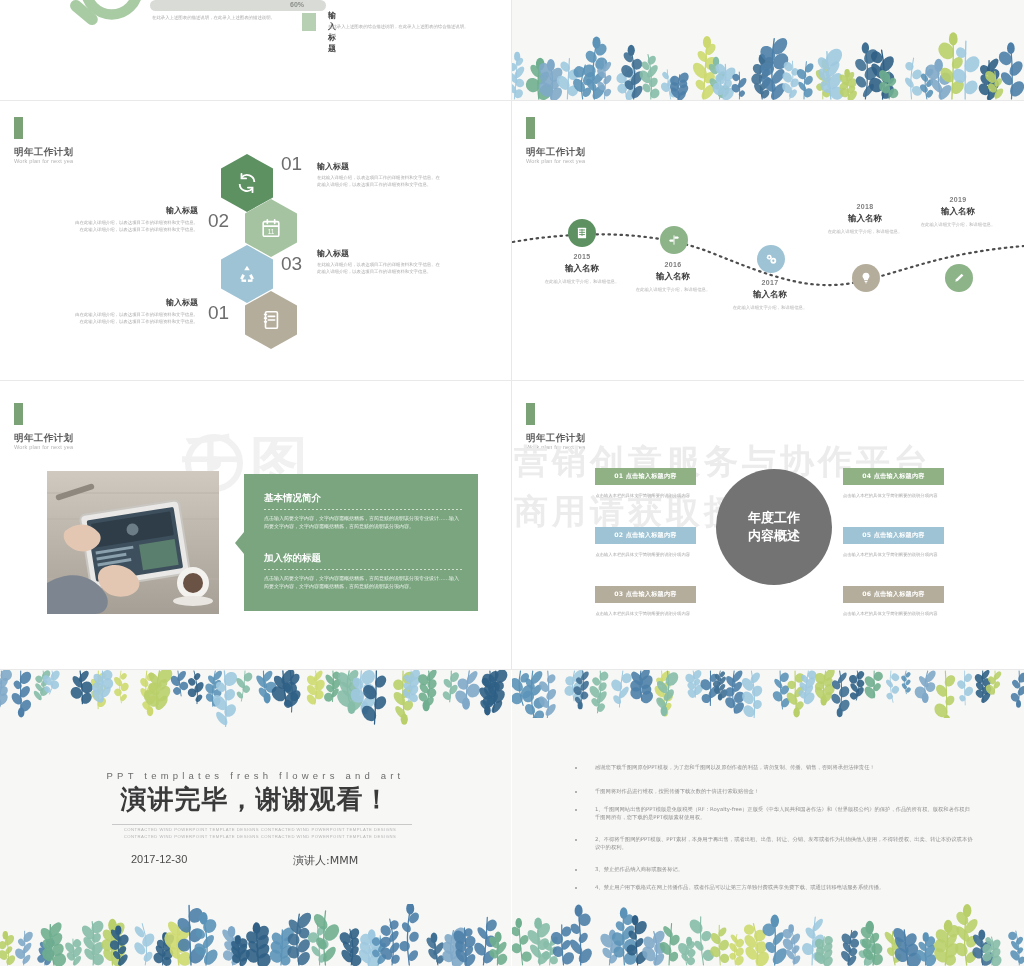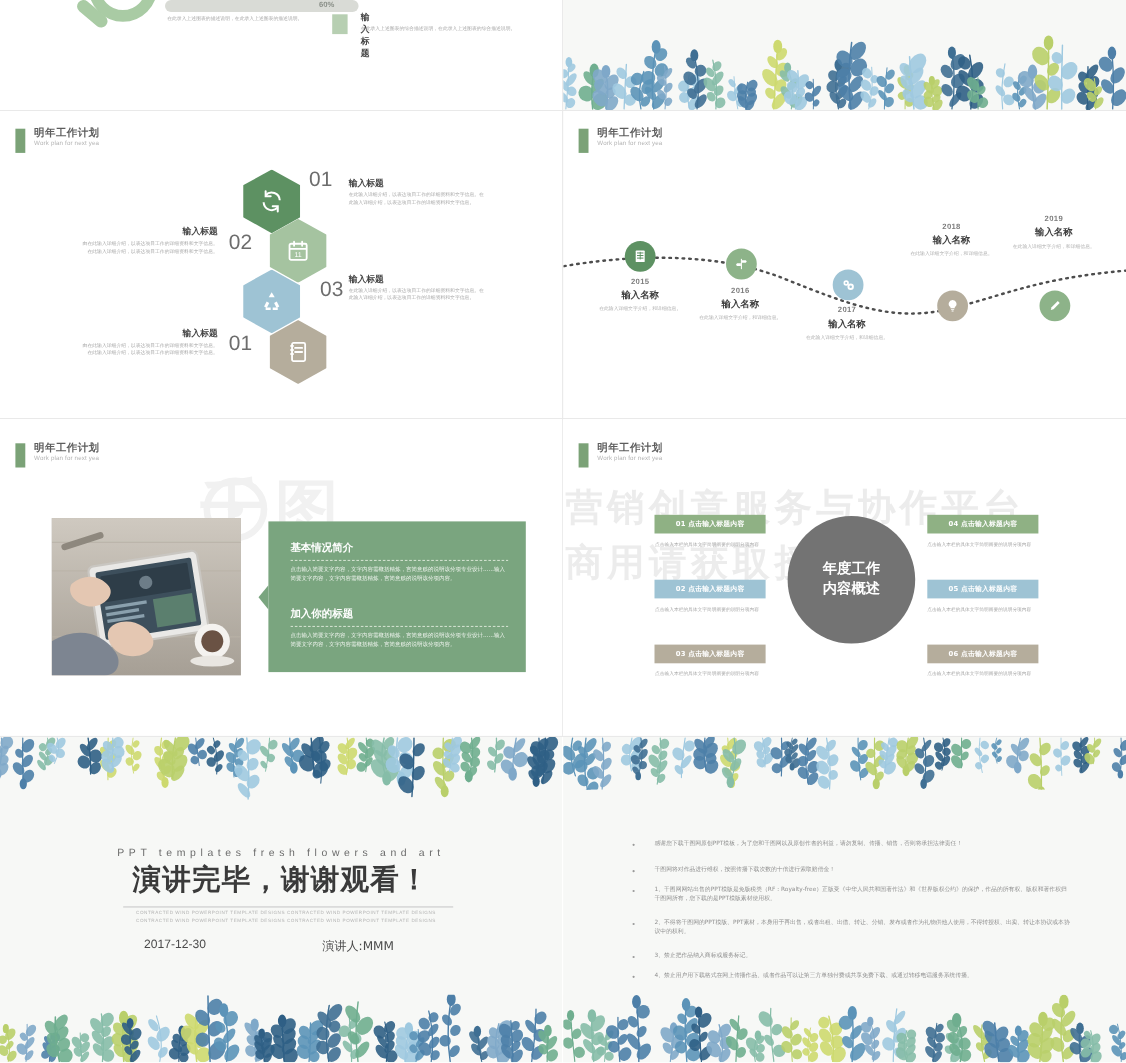--- a/index.html
+++ b/index.html
@@ -9,21 +9,21 @@
     font-family: "Liberation Sans", "DejaVu Sans", sans-serif;
     overflow: hidden;
   }
   .page { position: relative; width: 1024px; height: 966px; background:#fff; }
 
   .slide { position: absolute; background:#fff; overflow:hidden; }
   .slide-sep-v { position:absolute; left:511px; top:0; width:1px; height:670px; background:#e8e8e8; }
   .hr { position:absolute; left:0; width:1024px; height:1px; background:#e9e9e9; }
 
   
-  .sl-head { position:absolute; display:flex; align-items:flex-start; gap:8px; }
+  .sl-head { position:absolute; display:flex; align-items:flex-start; gap:8px;flex-direction:column; }
   .sl-bar { width:9px; height:22px; background:#7ba277; flex:none; }
   .sl-tt { line-height:1.05; }
   .sl-cn { font-size:9.5px; color:#5d5d5d; letter-spacing:.4px; font-weight:600;
            font-family:"DejaVu Sans","Liberation Sans",sans-serif; }
   .sl-en { font-size:5.6px; color:#b4b4b4; letter-spacing:.15px; margin-top:2px; }
 
   
   .cn { font-family:"DejaVu Sans","Liberation Sans",sans-serif; }
   .tiny { font-size:4.4px; line-height:1.55; color:#a9a9a9; }
 
@@ -169,21 +169,21 @@
       <div class="hex" style="background:#9ec3d4;">
         <svg viewBox="0 0 24 24" fill="#fff" stroke="none">
           <path d="M12 3l3 5h-6z"></path>
             <path d="M4.5 17l2.5-5 2.6 1.6-2.5 4.9z"></path>
           <path d="M19.5 17l-2.5-5-2.6 1.6 2.5 4.9z"></path>
             <path d="M6 18h5v2.6l-5-.1z"></path>
             <path d="M18 18h-5v2.6l5-.1z"></path>
         </svg>
       </div>
     </div>
-    <div class="num" style="left:291px; top:152px;">03</div>
+    <div class="num" style="left:281px; top:152px;">03</div>
     <div class="hx-h cn" style="left:317px; top:147px;">输入标题</div>
     <div class="hx-p cn tiny" style="left:317px; top:161px;">在此输入详细介绍，以表达项目工作的详细资料和文字信息。在此输入详细介绍，以表达项目工作的详细资料和文字信息。</div>
 
     <div class="hexwrap" style="left:245px; top:190px;">
       <div class="hex" style="background:#b5ad9c;">
         <svg viewBox="0 0 24 24" fill="none" stroke="#fff" stroke-width="1.8">
           <rect x="6" y="3" width="13" height="18" rx="1.5"></rect>
             <path d="M9 8h7M9 12h7" stroke-linecap="round"></path>
           <path d="M5 6h2M5 10h2M5 14h2" stroke-linecap="round"></path>
         </svg>

